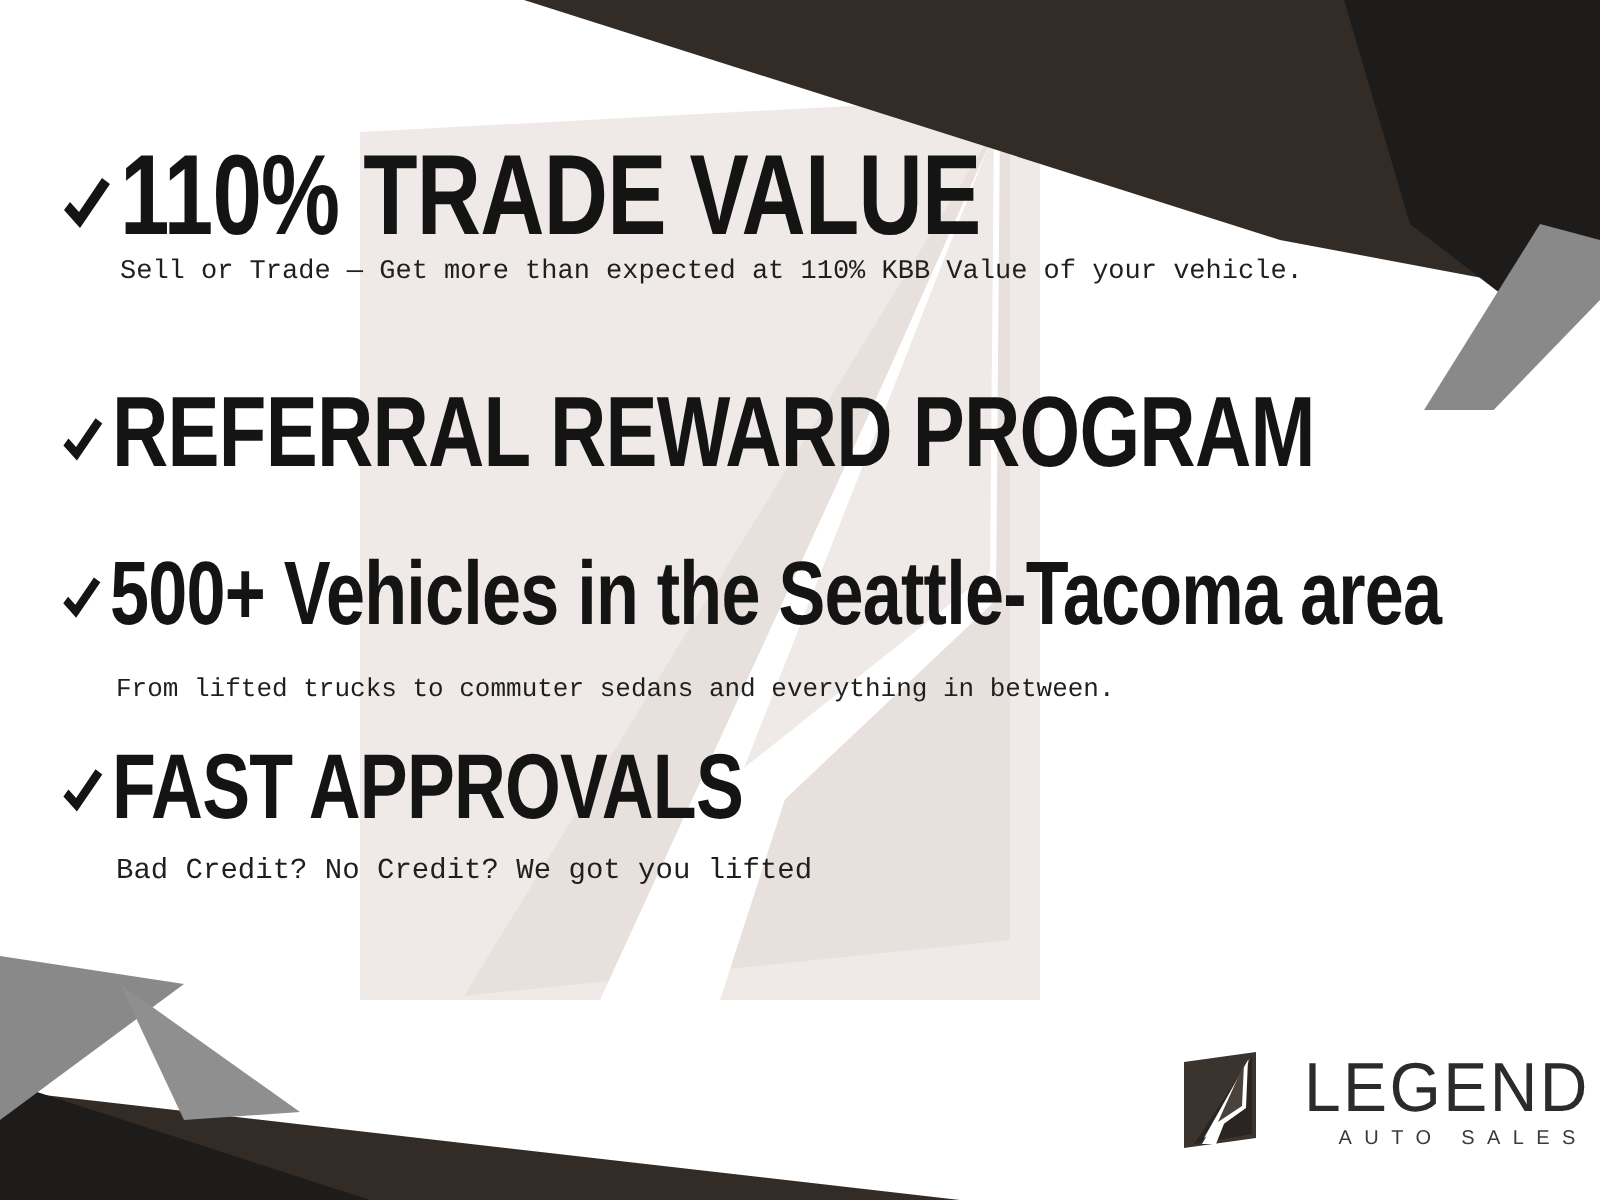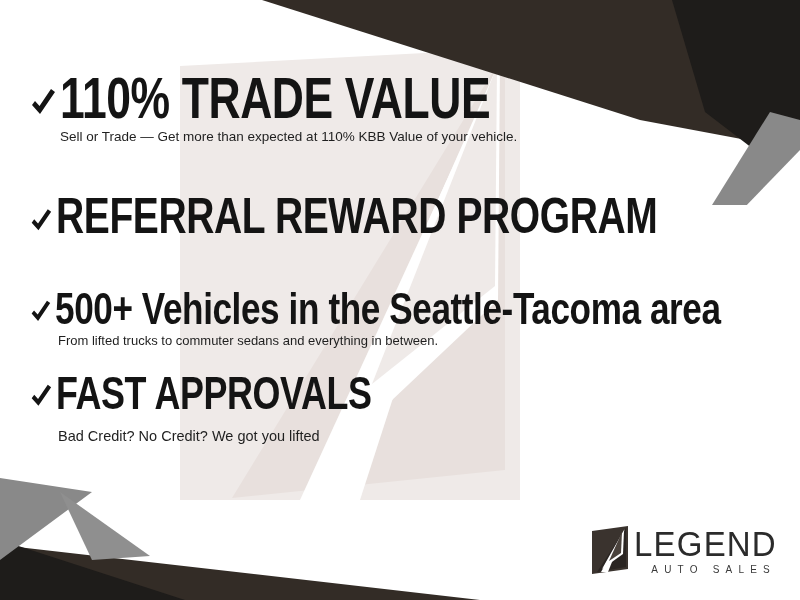--- a/index.html
+++ b/index.html
@@ -59,59 +59,59 @@
     color: #141414;
     line-height: 0.92;
     letter-spacing: -0.5px;
     white-space: nowrap;
     transform: scaleX(0.78);
     transform-origin: left bottom;
     margin: 0;
   }
 
   .subline {
-    font-family: Liberation Sans, sans-serif;
+    font-family: Liberation Mono, monospace;
     font-weight: 400;
     color: #1f1f1f;
     white-space: nowrap;
     margin: 0;
   }
 
   
   #feature-1 { top: 72px; }
   #feature-1 .headline { font-size: 57px; }
   #feature-1 .check-icon { width: 26px; height: 34px; margin-bottom: 4px; }
   #feature-1 .subline { font-size: 13.5px; margin-top: 5px; margin-left: 30px; }
 
   
   #feature-2 { top: 193px; }
   #feature-2 .headline { font-size: 50px; }
   #feature-2 .check-icon { width: 22px; height: 30px; margin-bottom: 3px; }
   #feature-2 .subline { font-size: 15px; margin-top: 6px; margin-left: 28px; }
 
   
-  #feature-3 { top: 288px; }
+  #feature-3 { top: 276px; }
   #feature-3 .headline { font-size: 45px; }
   #feature-3 .check-icon { width: 21px; height: 28px; margin-bottom: 3px; }
-  #feature-3 .subline { font-size: 13px; margin-top: 4px; margin-left: 28px; }
+  #feature-3 .subline { font-size: 13px; margin-top: 20px; margin-left: 28px; }
 
   
   #feature-4 { top: 372px; }
   #feature-4 .headline { font-size: 46px; }
   #feature-4 .check-icon { width: 22px; height: 29px; margin-bottom: 3px; }
   #feature-4 .subline { font-size: 14.5px; margin-top: 14px; margin-left: 28px; }
 
   
   #logo {
     position: absolute;
     left: 588px;
     top: 525px;
     display: flex;
     align-items: center;
-    gap: 4px;
+    gap: 22px;
     z-index: 3;
   }
   #logo-mark { display: block; width: 42px; height: 50px; }
   #logo-words {
     display: flex;
     flex-direction: column;
     align-items: stretch;
     padding-top: 2px;
   }
   #logo-name {

